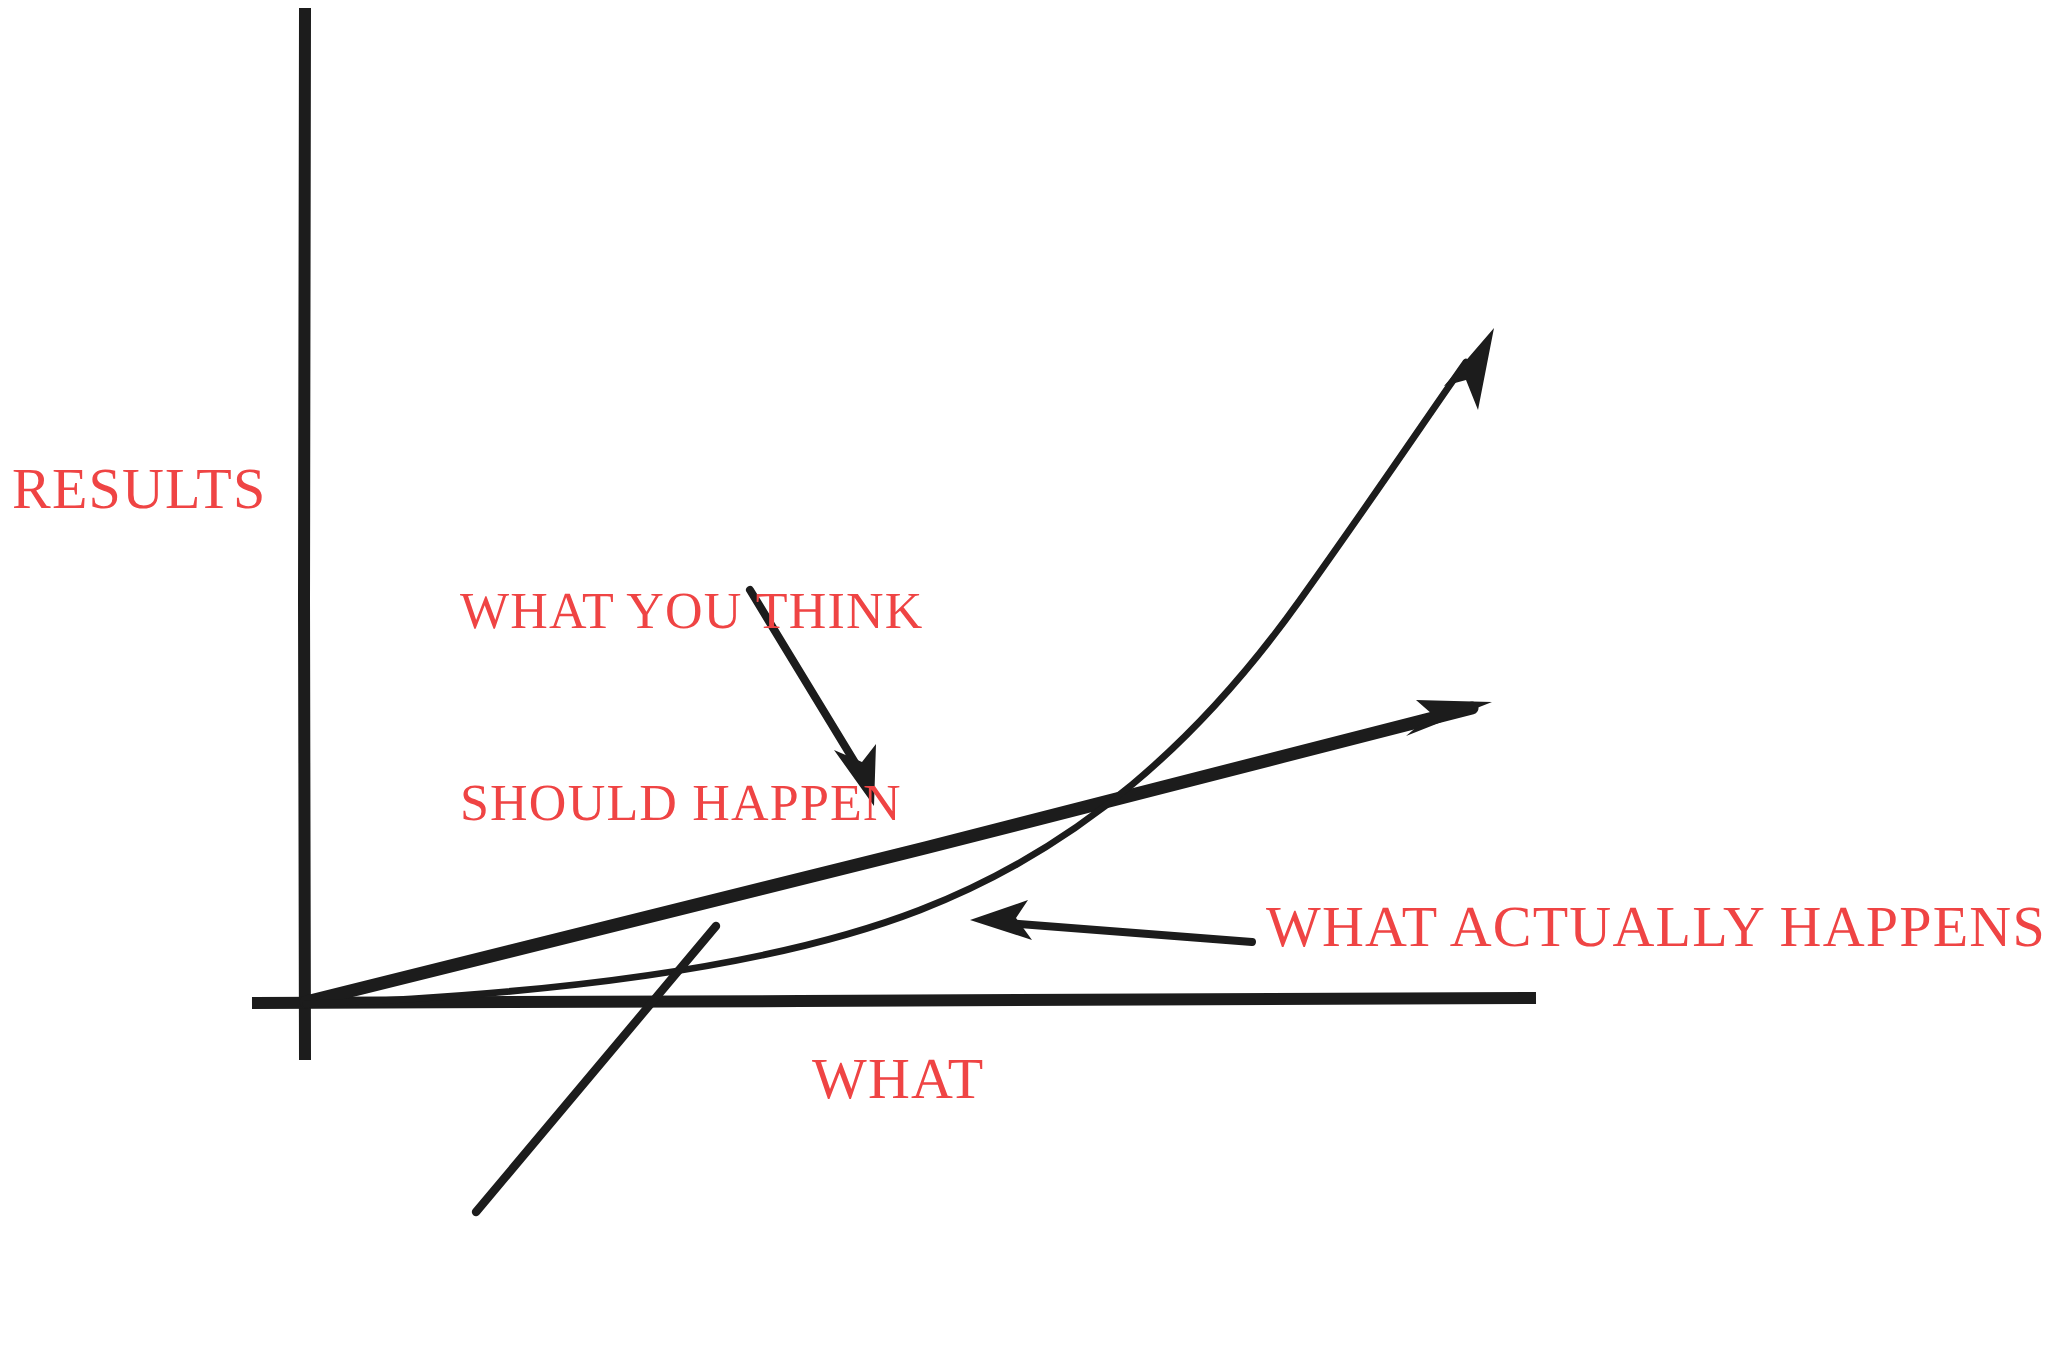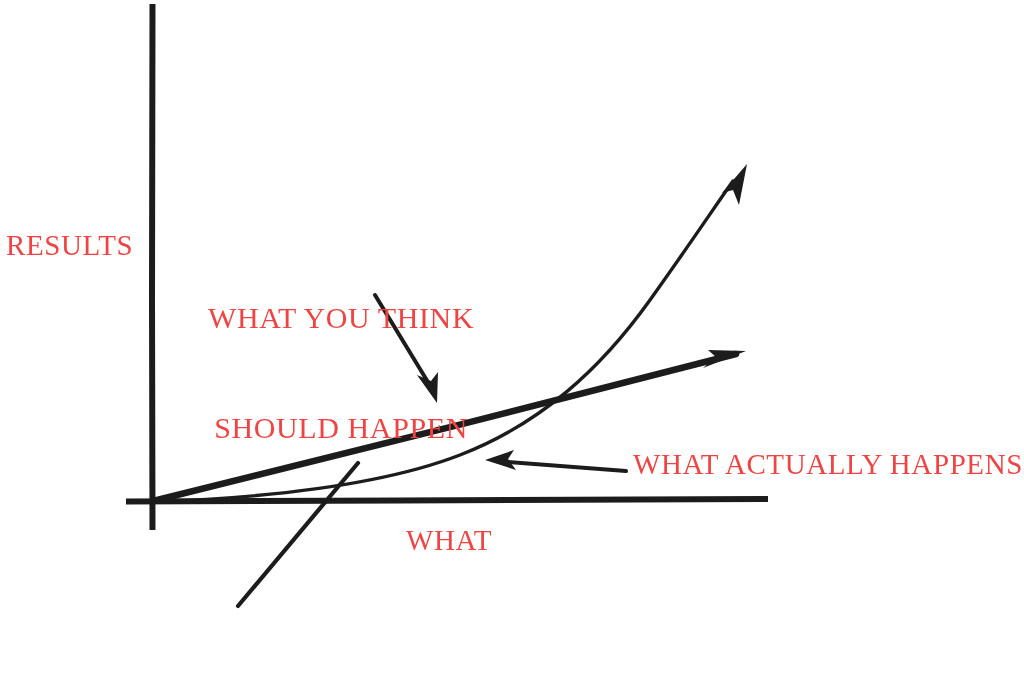--- a/index.html
+++ b/index.html
@@ -47,21 +47,21 @@
     position: absolute;
     font-family: Liberation Serif, serif;
     font-weight: 400;
     color: #ef4444;
     letter-spacing: 0.6px;
     line-height: 1.22;
     white-space: pre;
     user-select: none;
   }
   #label-results    { left: 6px;   top: 228px; font-size: 29px; }
-  #label-think      { left: 208px; top: 227px; font-size: 30px; text-align: center; }
+  #label-think      { left: 230px; top: 227px; font-size: 26px; text-align: center; }
   #label-actually   { left: 633px; top: 447px; font-size: 29px; }
   #label-valley     { left: 131px; top: 608px; font-size: 29px; }
   #label-time       { left: 406px; top: 523px; font-size: 29px; }
 </style>
 </head>
 <body>
 
 <div id="diagram-root">
 
   <svg class="figure" viewBox="0 0 1024 675" aria-hidden="true">
@@ -89,21 +89,21 @@
 
     <path class="ink leader" d="M 238 606 L 358 463"></path>
   </svg>
 
   <div class="label" id="label-results">RESULTS</div>
 
   <div class="label" id="label-time">WHAT</div>
 
   <div class="label" id="label-think">
     <div>WHAT YOU THINK</div>
-    <div style="text-align:center">SHOULD HAPPEN</div>
+    <div style="text-align:left">SHOULD HAPPEN</div>
   </div>
 
   <div class="label" id="label-actually">WHAT ACTUALLY HAPPENS</div>
 
   <div class="label" id="label-valley">
     
     
   </div>
 
 </div>

